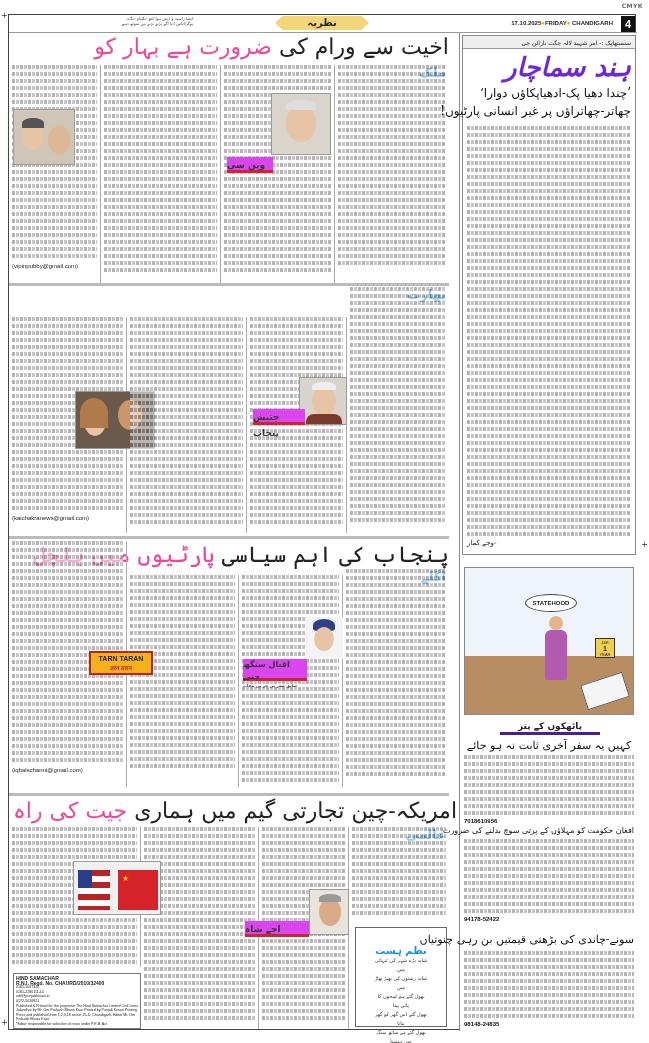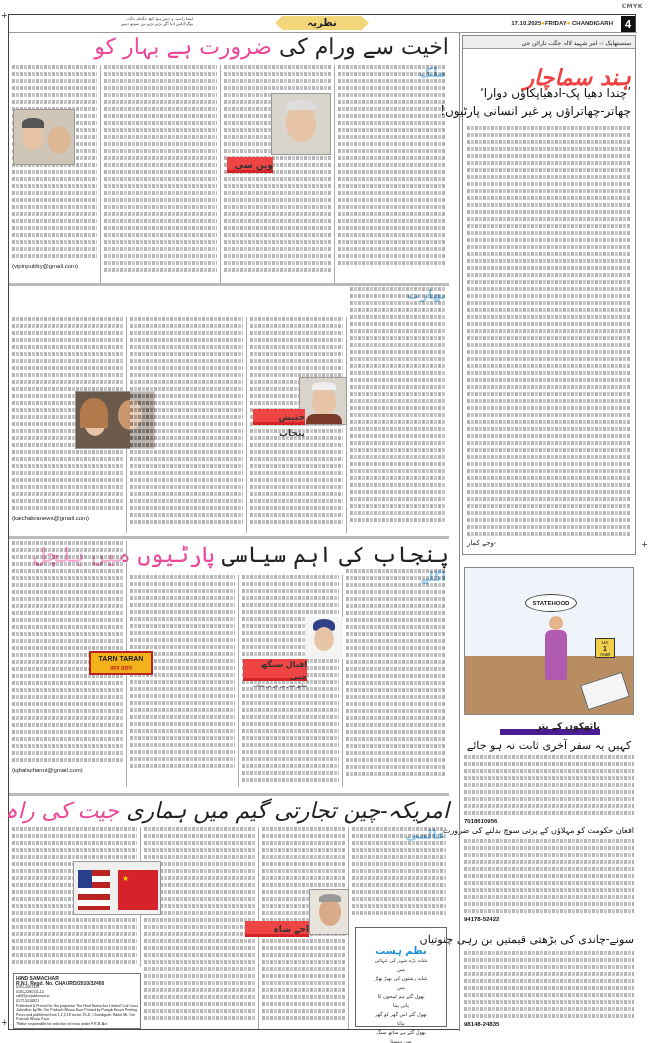--- a/index.html
+++ b/index.html
@@ -17,42 +17,42 @@
   .headline .blue { color: #ec4899; text-align: center; }
   .hrule { position: absolute; height: 3px; background: #bbb; }
 
   .col { position: absolute; overflow: hidden; border-right: 1px solid #aaa; padding: 0 3px; }
   .col.last { border-right: none; }
   .textlines { direction: rtl; text-align: justify; font-size: 4.5px; line-height: 7px; color: #444; word-break: break-all; }
   .line { height: 7px; margin: 0 0 0 0; border-bottom: 3px solid #fff; background: repeating-linear-gradient(90deg, #777 0 3px, #fff 3px 4px, #999 4px 7px, #fff 7px 8px); opacity: 0.55; }
   .email { font-family: "Liberation Sans", sans-serif; font-size: 6px; color: #222; direction: ltr; text-align: left; margin-top: 2px; }
   .kicker { color: #1d8fd6; font-size: 13px; font-weight: bold; direction: rtl; }
 
-  .byline { position: absolute; height: 16px; background: #ef4444; border-bottom: 3px solid #d6232a; font-size: 9px; font-weight: bold; text-align: right; line-height: 16px; direction: rtl; color: #333; }
+  .byline { position: absolute; height: 16px; background: #d946ef; border-bottom: 3px solid #d6232a; font-size: 9px; font-weight: bold; text-align: left; line-height: 16px; direction: rtl; color: #333; }
   .photo { position: absolute; background: #cfc6b8; border: 1px solid #999; overflow: hidden; }
   .photo .face { position: absolute; border-radius: 50%; background: #e6c4a5; }
   .photo .hair { position: absolute; border-radius: 50% 50% 0 0; background: #555; }
 
   
   .rightcol { position: absolute; left: 450px; top: 18px; width: 178px; height: 998px; border-left: 1px solid #888; background: #fff; }
   .ed-box { position: absolute; left: 2px; top: 2px; width: 174px; height: 520px; border: 1px solid #888; }
   .ed-founder { position: absolute; left: 0; top: 0; width: 172px; height: 13px; background: #eee; border-bottom: 1px solid #999; font-size: 6px; line-height: 13px; direction: rtl; text-align: right; padding-right: 4px; }
-  .ed-logo { position: absolute; right: 4px; top: 28px; font-size: 22px; color: #ef4444; font-weight: bold; direction: rtl; font-family: "DejaVu Serif", serif; font-style: italic; }
+  .ed-logo { position: absolute; right: 4px; top: 16px; font-size: 26px; color: #6d28d9; font-weight: bold; direction: rtl; font-family: "DejaVu Serif", serif; font-style: italic; }
   .ed-title { position: absolute; right: 4px; font-size: 12px; direction: rtl; text-align: right; color: #111; font-family: "DejaVu Serif", serif; white-space: nowrap; }
   .ed-body { position: absolute; left: 4px; right: 4px; top: 90px; bottom: 4px; }
   .ed-sign { font-size: 7px; font-weight: normal; direction: rtl; text-align: left; color: #222; }
 
   .cartoon { position: absolute; left: 4px; top: 534px; width: 170px; height: 148px; background: linear-gradient(#eef4fa 0 60%, #b88d62 60% 100%); border: 1px solid #888; overflow: hidden; }
   .cartoon .bubble { position: absolute; left: 60px; top: 26px; width: 52px; height: 18px; background: #fff; border: 1px solid #444; border-radius: 50%; font-size: 6px; font-weight: bold; text-align: center; line-height: 17px; font-family: "Liberation Sans", sans-serif; color: #222; }
   .cartoon .man { position: absolute; left: 80px; top: 62px; width: 22px; height: 50px; background: #b05bb0; border-radius: 6px 6px 2px 2px; }
   .cartoon .head { position: absolute; left: 84px; top: 48px; width: 14px; height: 14px; background: #e6b48a; border-radius: 50%; }
   .cartoon .sign { position: absolute; right: 18px; top: 70px; width: 20px; height: 20px; background: #f0cf4a; border: 1px solid #333; font-size: 4px; text-align: center; font-family: "Liberation Sans", sans-serif; line-height: 6px; padding-top: 1px; }
   .cartoon .paper { position: absolute; right: 6px; top: 110px; width: 44px; height: 26px; background: #f5f5f5; border: 1px solid #555; transform: rotate(-18deg); }
 
-  .letters-head { position: absolute; left: 40px; top: 688px; width: 100px; height: 14px; font-size: 9px; font-weight: bold; direction: rtl; color: #222; border-bottom: 6px solid #4c1d95; }
+  .letters-head { position: absolute; left: 40px; top: 688px; width: 100px; height: 14px; font-size: 9px; font-weight: bold; direction: rtl; text-align: center; color: #222; border-bottom: 3px solid #4c1d95; }
   .letter-title { position: absolute; left: 4px; width: 170px; font-size: 11px; direction: rtl; text-align: center; color: #111; font-family: "DejaVu Serif", serif; white-space: nowrap; }
   .letter-phone { font-family: "Liberation Sans", sans-serif; font-size: 6px; font-weight: bold; color: #111; direction: ltr; }
 
   .logo-tt { position: absolute; background: #f4b21a; border: 2px solid #b22; text-align: center; font-family: "Liberation Sans", sans-serif; font-weight: bold; }
   .poem { position: absolute; border: 1px solid #666; background: #fff; padding: 17px; }
   .poem-title { font-size: 10px; color: #1d8fd6; text-align: center; direction: rtl; font-weight: bold; }
   .poem-line { font-size: 5px; line-height: 9px; direction: rtl; text-align: center; color: #333; }
   .imprint { position: absolute; left: 4px; top: 958px; width: 128px; height: 56px; border: 1px solid #777; padding: 2px; font-size: 3.6px; line-height: 4.6px; font-family: "Liberation Sans", sans-serif; color: #222; overflow: hidden; }
   .imprint .t { font-weight: bold; font-size: 5px; }
   .regmark { position: absolute; font-size: 8px; color: #333; }
@@ -538,21 +538,21 @@
           <div class="line"></div>
           <div class="line"></div>
           <div class="line"></div>
           <div class="line"></div>
           <div class="line"></div>
       </div>
     </div>
   </div>
   <div class="hrule" style="left:0;top:778px;width:440px;"></div>
 
-  <div class="headline" style="left:4px;top:782px;width:436px;font-style:italic;">
+  <div class="headline" style="left:12px;top:782px;width:436px;">
     <span>امریکہ-چین تجارتی گیم میں ہماری</span>
     <span class="blue">جیت کی راہ</span>
   </div>
   <div style="position:absolute;left:0;top:812px;width:440px;height:204px;">
     <div class="col" style="left:0;top:0;width:132px;height:140px;">
       <div class="textlines">
         <div class="line"></div>
           <div class="line"></div>
           <div class="line"></div>
           <div class="line"></div>

